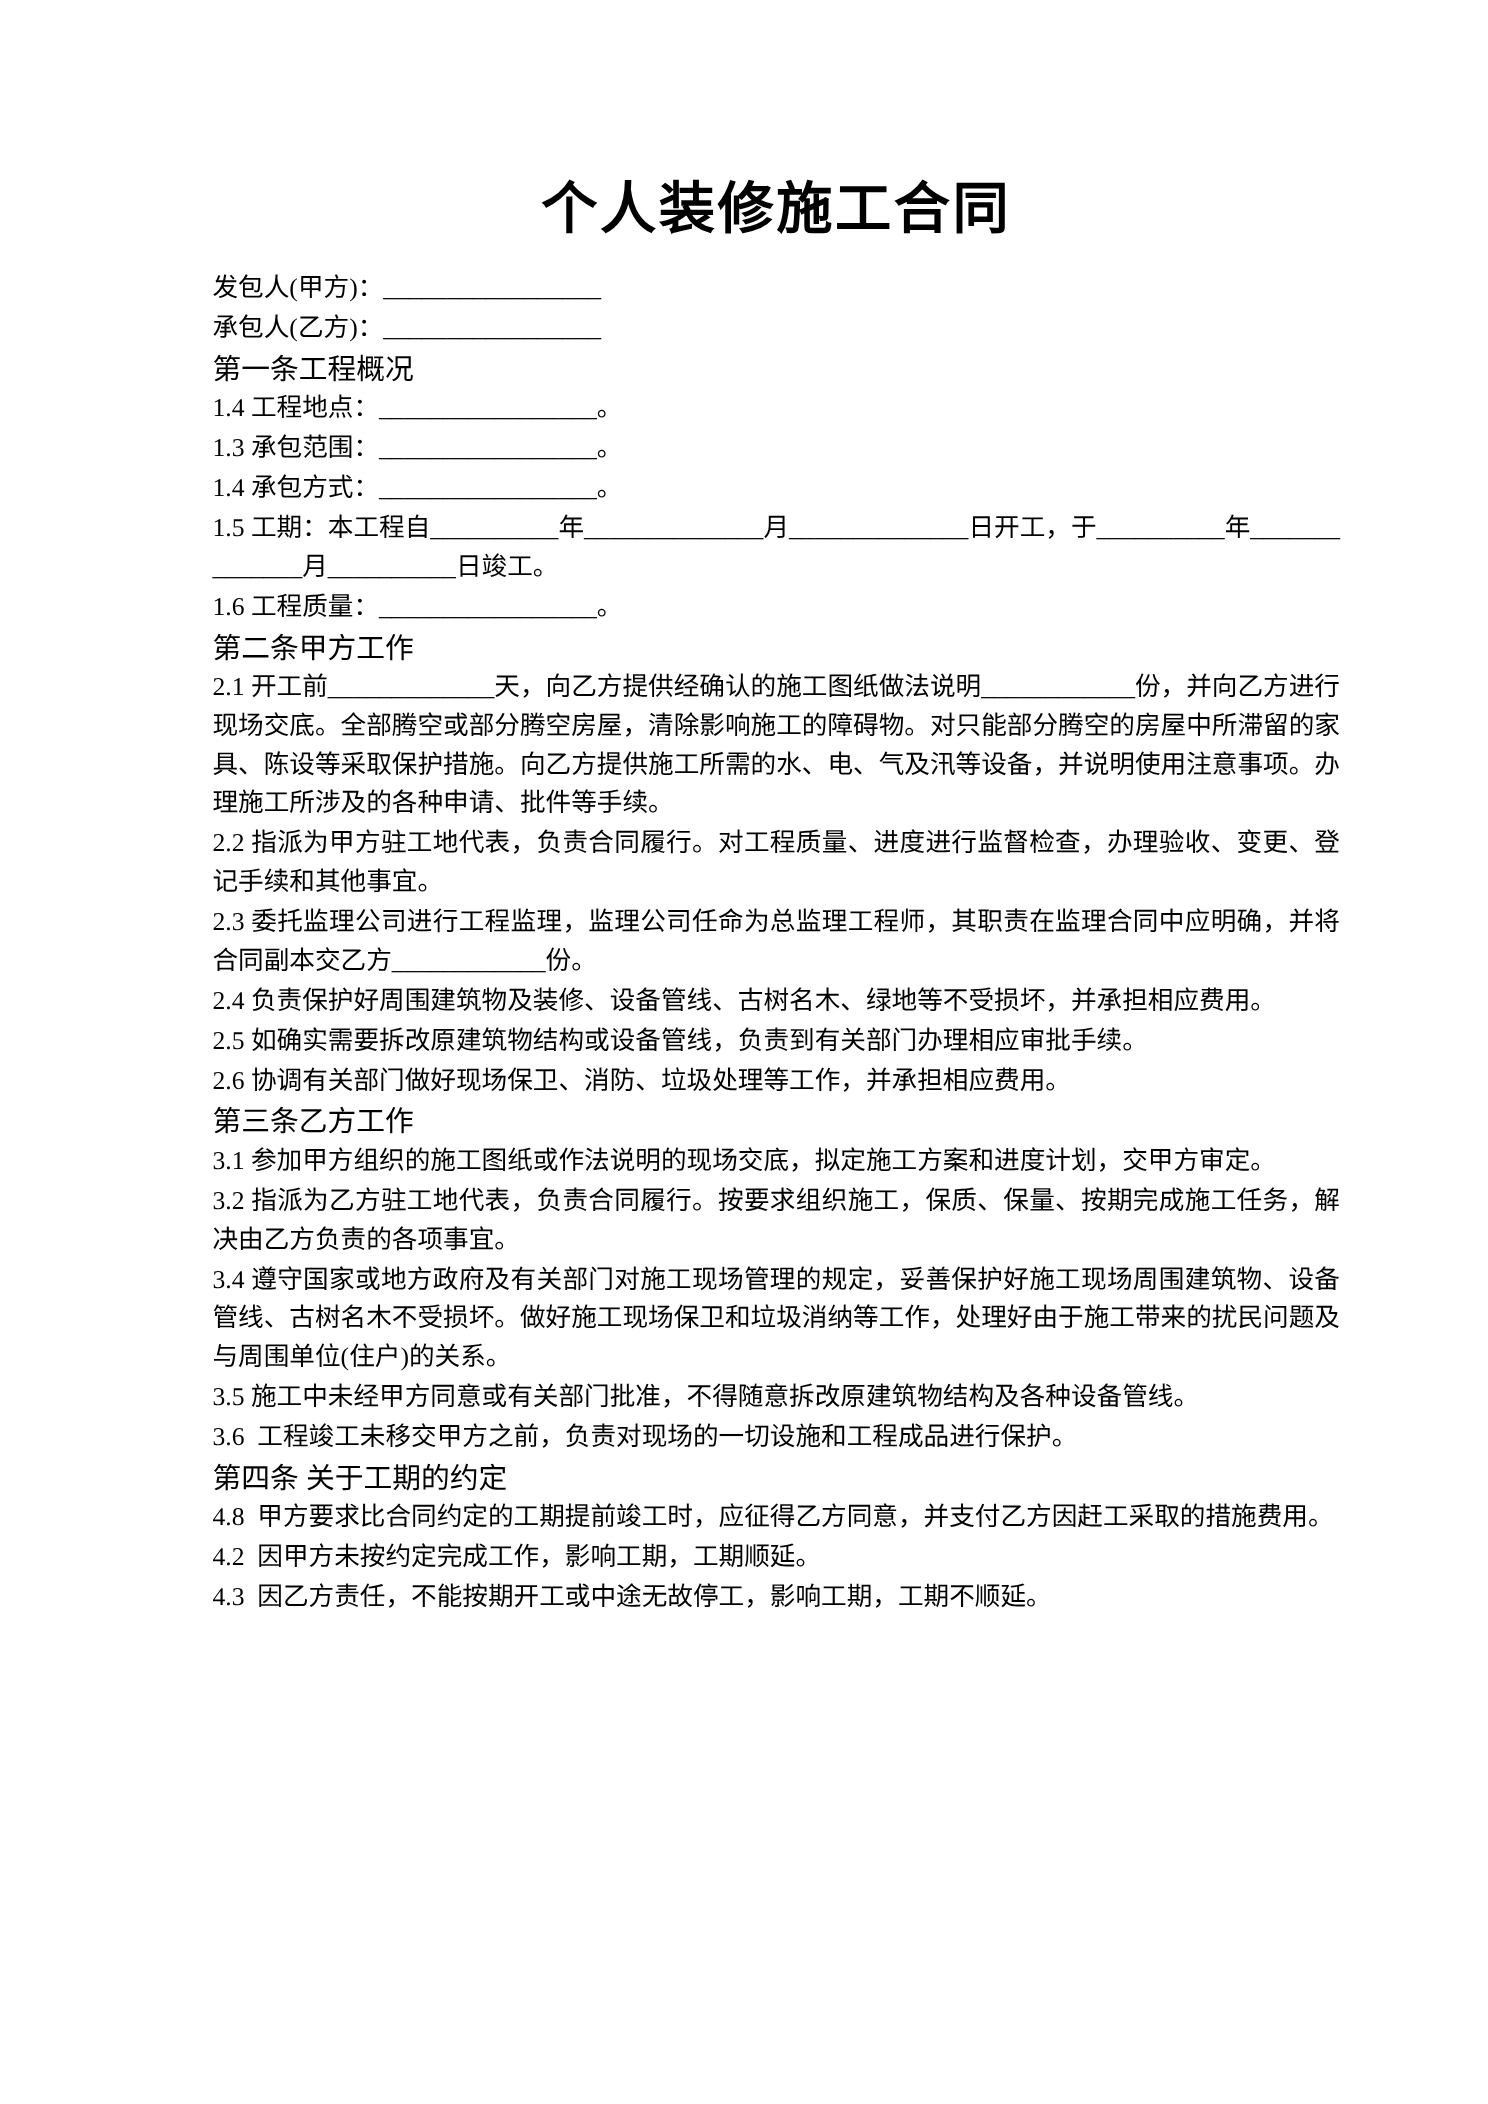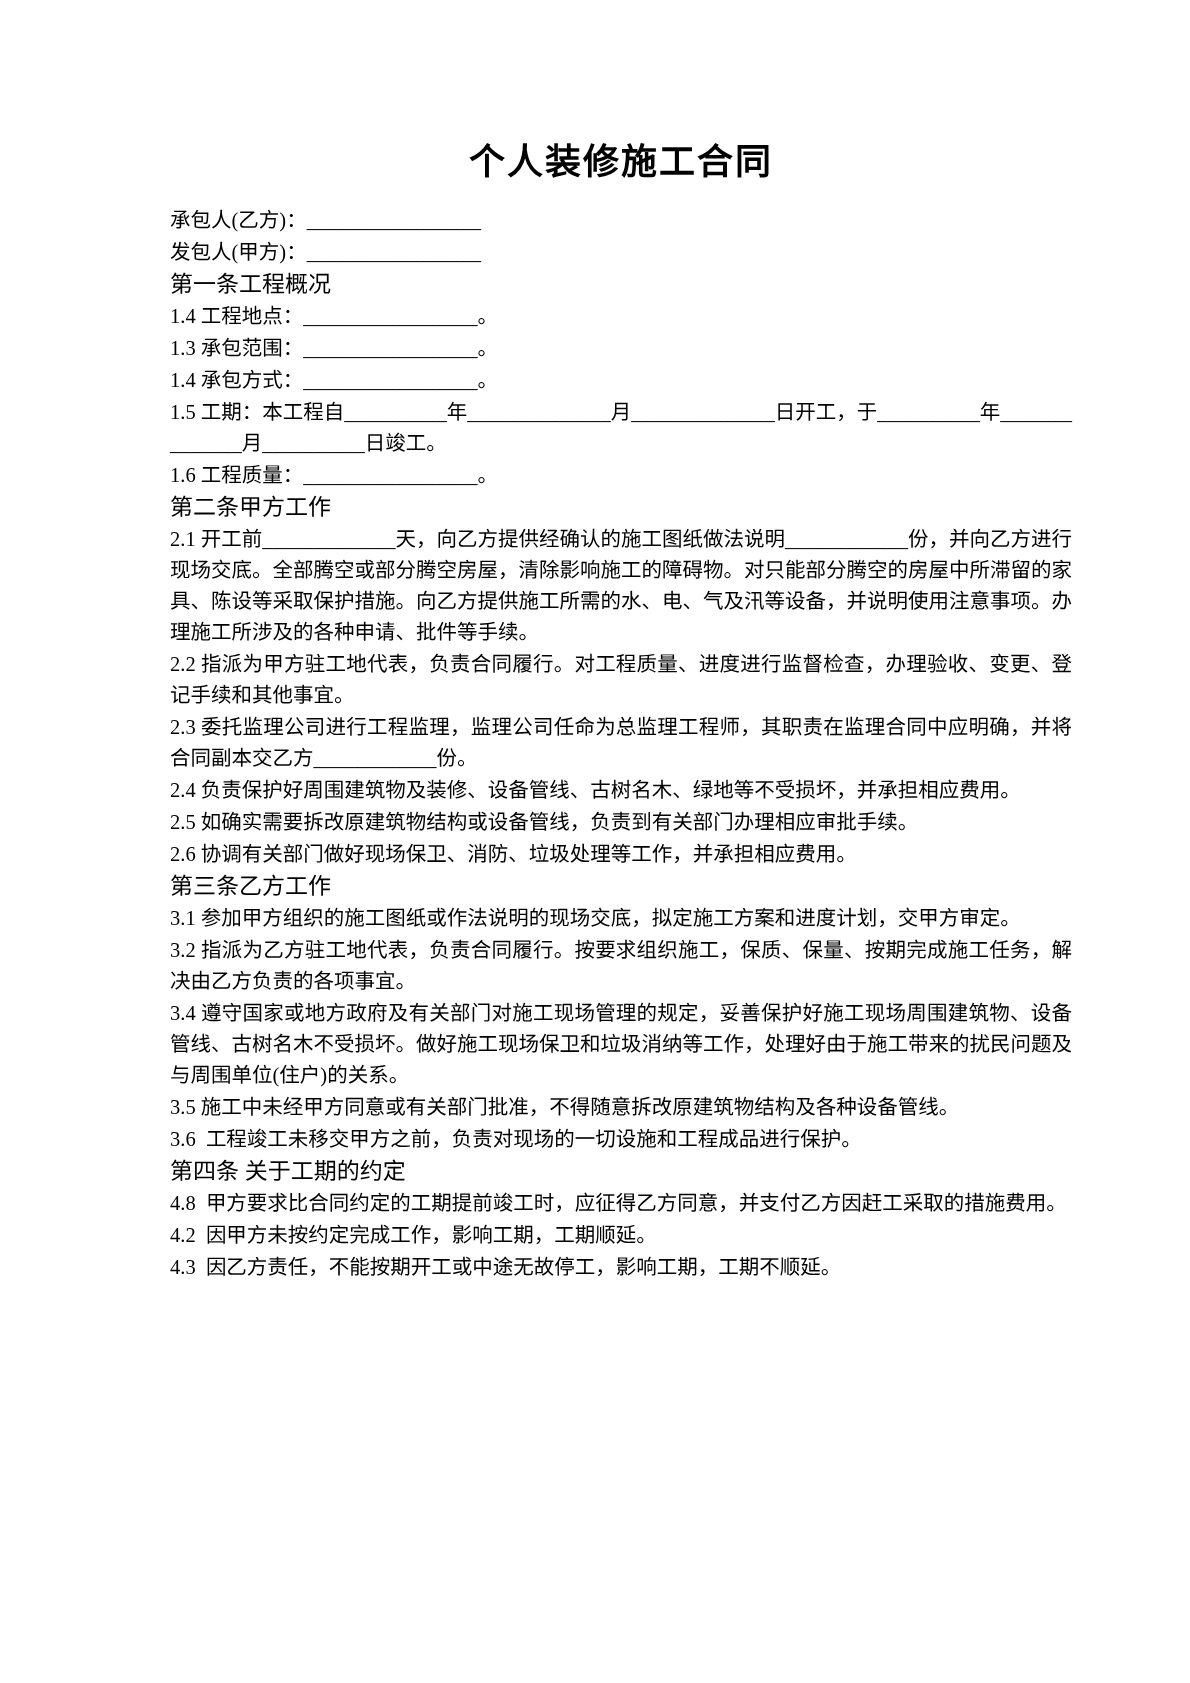--- a/index.html
+++ b/index.html
@@ -17,21 +17,21 @@
     width: 1190px;
     min-height: 1683px;
     box-sizing: border-box;
     padding: 140px 118px 60px 170px;
     background: #ffffff;
   }
   .doc-title {
     text-align: center;
     font-family: "DejaVu Sans", "Liberation Sans", sans-serif;
     font-weight: bold;
-    font-size: 36px;
+    font-size: 45px;
     letter-spacing: 2px;
     margin: 0 0 22px 0;
     line-height: 1.2;
   }
   .para {
     font-size: 20.5px;
     line-height: 31px;
     margin: 0 0 1px 0;
     text-align: justify;
     text-justify: inter-ideograph;
@@ -45,22 +45,22 @@
   }
 </style>
 </head>
 <body>
 
 <div class="page">
 
   <h1 class="doc-title">个人装修施工合同</h1>
 
   <div class="body-text">
+    <p class="para">发包人(甲方)：_________________</p>
     <p class="para">承包人(乙方)：_________________</p>
-    <p class="para">发包人(甲方)：_________________</p>
     <p class="section-head">第一条工程概况</p>
     <p class="para">1.4 工程地点：_________________。</p>
     <p class="para">1.3 承包范围：_________________。</p>
     <p class="para">1.4 承包方式：_________________。</p>
     <p class="para">1.5 工期：本工程自__________年______________月______________日开工，于__________年______________月__________日竣工。</p>
     <p class="para">1.6 工程质量：_________________。</p>
     <p class="section-head">第二条甲方工作</p>
     <p class="para">2.1 开工前_____________天，向乙方提供经确认的施工图纸做法说明____________份，并向乙方进行现场交底。全部腾空或部分腾空房屋，清除影响施工的障碍物。对只能部分腾空的房屋中所滞留的家具、陈设等采取保护措施。向乙方提供施工所需的水、电、气及汛等设备，并说明使用注意事项。办理施工所涉及的各种申请、批件等手续。</p>
     <p class="para">2.2 指派为甲方驻工地代表，负责合同履行。对工程质量、进度进行监督检查，办理验收、变更、登记手续和其他事宜。</p>
     <p class="para">2.3 委托监理公司进行工程监理，监理公司任命为总监理工程师，其职责在监理合同中应明确，并将合同副本交乙方____________份。</p>

